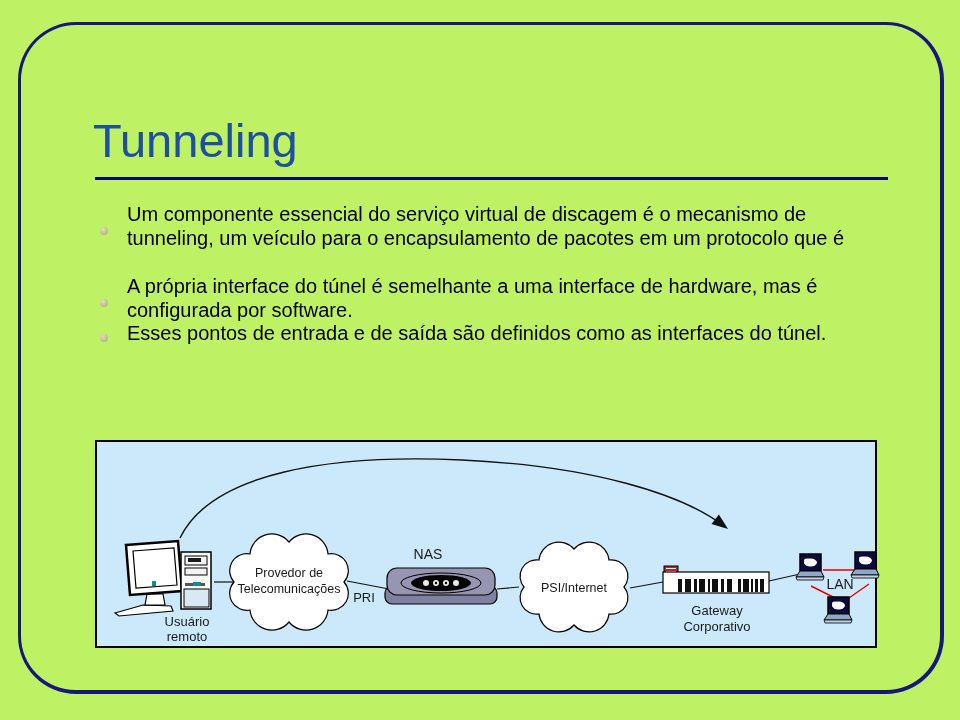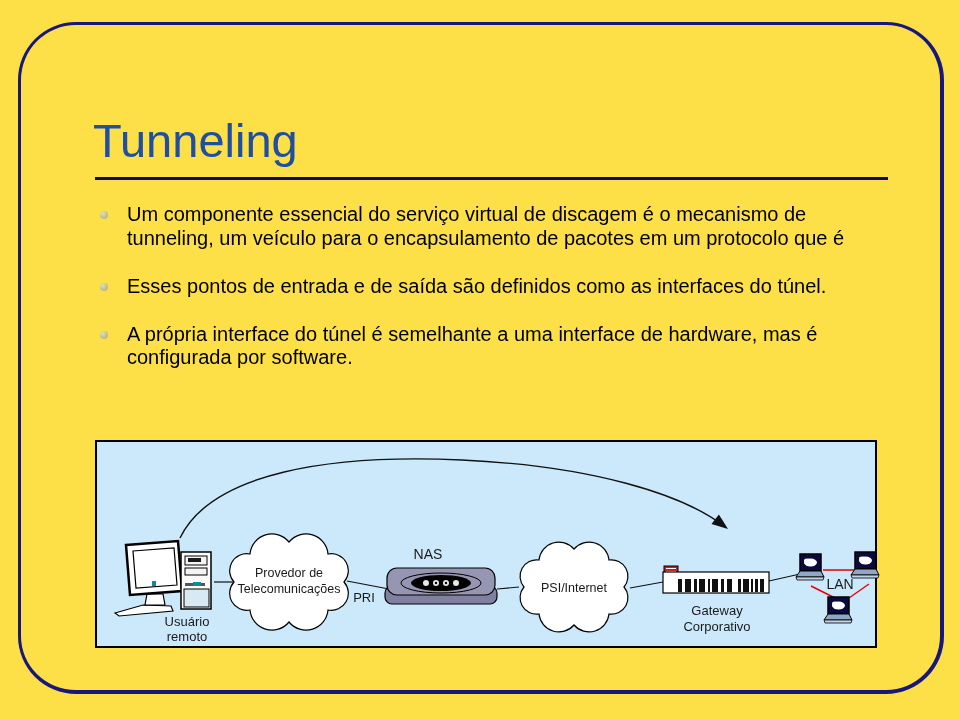--- a/index.html
+++ b/index.html
@@ -1,31 +1,31 @@
 <!DOCTYPE html>
 <html><head>
 <meta charset="utf-8">
 <style>
   html,body{margin:0;padding:0;background:#fff;}
   .slide{
-    position:relative;width:960px;height:720px;background:#fde047;
+    position:relative;width:960px;height:720px;background:#bef264;
     font-family:"Liberation Sans",sans-serif;overflow:hidden;
   }
   .frame{
     position:absolute;left:18px;top:22px;width:926px;height:672px;
     box-sizing:border-box;border:3px solid #18187c;border-right-width:4px;
     border-bottom-width:4px;border-radius:58px;
   }
   .title{
     position:absolute;left:93px;top:116px;font-size:47px;line-height:1.05;
     color:#1e4fa1;letter-spacing:0px;
   }
   .rule{position:absolute;left:95px;top:177px;width:793px;height:3px;background:#0a0a6e;}
   .bullets{position:absolute;left:100px;top:203px;width:775px;}
-  .bullet-item{display:flex;align-items:flex-start;}
+  .bullet-item{display:flex;align-items:center;}
   .bullet-item.mb1{margin-bottom:25px;}
   .bullet-item.mb2{margin-bottom:24px;}
   .dot{
     flex:none;width:8px;height:8px;border-radius:50%;margin:8px 19px 0 0;
     background:radial-gradient(circle at 35% 30%, #dedebb, #a9a976);
   }
   .btext{font-size:20px;line-height:23.5px;color:#000;}
   .bline{white-space:nowrap;}
   .diagram{
     position:absolute;left:95px;top:440px;width:782px;height:208px;
@@ -44,31 +44,31 @@
   <div class="rule"></div>
 
   <div class="bullets">
     <div class="bullet-item mb1">
       <span class="dot"></span>
       <div class="btext">
         <div class="bline">Um componente essencial do serviço virtual de discagem é o mecanismo de</div>
         <div class="bline">tunneling, um veículo para o encapsulamento de pacotes em um protocolo que é</div>
       </div>
     </div>
-    <div class="bullet-item mb2">
-      <span class="dot"></span>
-      <div class="btext">
-        <div class="bline">Esses pontos de entrada e de saída são definidos como as interfaces do túnel.</div>
-      </div>
-    </div>
     <div class="bullet-item">
       <span class="dot"></span>
       <div class="btext">
         <div class="bline">A própria interface do túnel é semelhante a uma interface de hardware, mas é</div>
         <div class="bline">configurada por software.</div>
+      </div>
+    </div>
+    <div class="bullet-item mb2">
+      <span class="dot"></span>
+      <div class="btext">
+        <div class="bline">Esses pontos de entrada e de saída são definidos como as interfaces do túnel.</div>
       </div>
     </div>
   </div>
 
   <div class="diagram">
     <svg width="778" height="204" viewBox="0 0 778 204" xmlns="http://www.w3.org/2000/svg">
 
       <path d="M 83 96 C 115 30, 235 12, 365 18 C 495 24, 585 52, 627 84" fill="none" stroke="#111" stroke-width="1.4"></path>
       <polygon points="631,87 614.5,82 621.9,72.4" fill="#111"></polygon>
 

